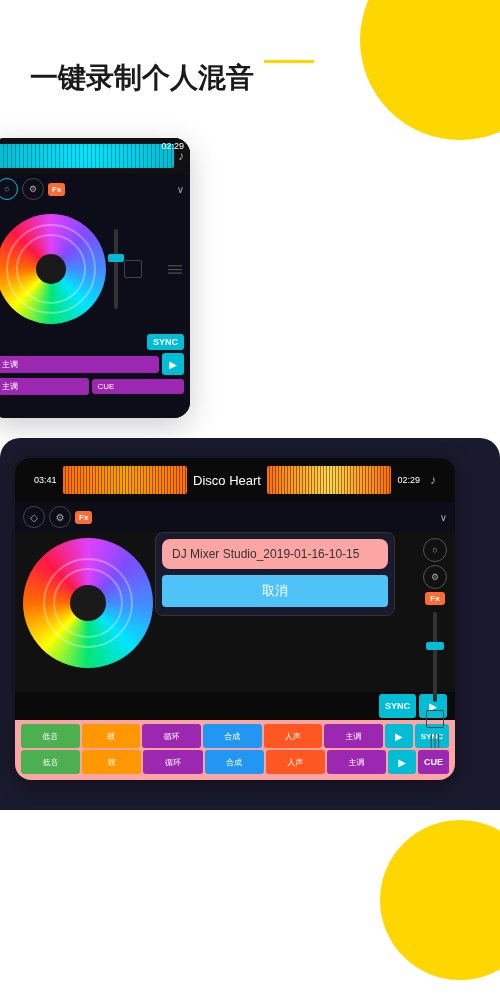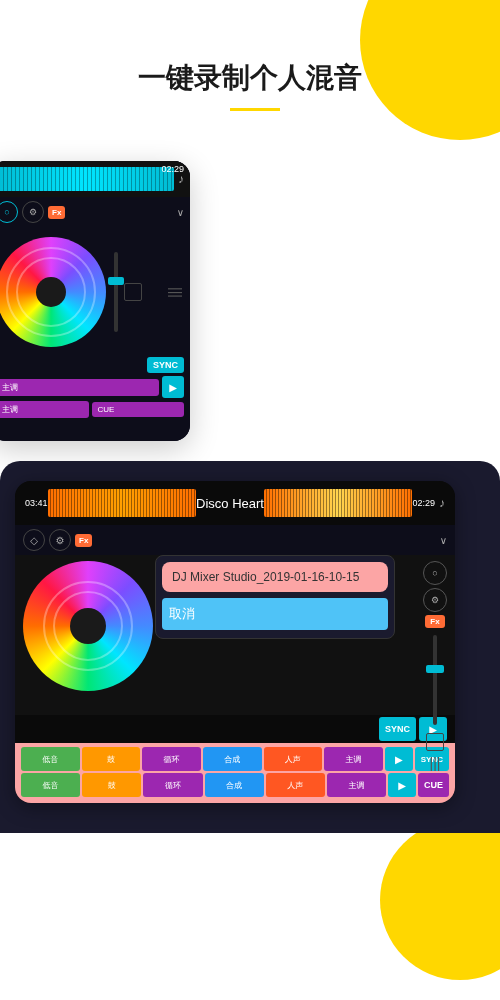--- a/index.html
+++ b/index.html
@@ -33,22 +33,20 @@
       border-radius: 50%;
       z-index: 0;
     }
 
     
     .top-section {
       position: relative;
       z-index: 1;
       padding: 60px 30px 30px 30px;
       display: flex;
-      flex-direction: column;
-      align-items: center;
     }
 
     .headline {
       font-size: 28px;
       font-weight: 600;
       color: #1a1a1a;
       text-align: right;
       line-height: 1.3;
       margin-bottom: 12px;
     }
@@ -302,21 +300,22 @@
       border-radius: 16px;
       overflow: hidden;
       box-shadow: 0 4px 20px rgba(0,0,0,0.4);
       position: relative;
     }
 
     
     .d2-top {
       background: #0a0a0a;
       display: flex;
-      padding: 4px 10px;
+      padding: 4px 19px;
+      gap: 6px;
       align-items: center;
       height: 44px;
     }
     .d2-time {
       color: #fff;
       font-size: 9px;
       white-space: nowrap;
     }
     .d2-wave {
       flex: 1;
@@ -424,21 +423,21 @@
     .dialog-buttons {
       display: flex;
       gap: 6px;
       padding: 0 6px 8px 6px;
     }
     .dialog-cancel {
       flex: 1;
       background: #4fc3f7;
       color: #fff;
       font-size: 13px;
-      text-align: left;
+      text-align: center;
       padding: 7px;
       border-radius: 4px;
     }
     .dialog-confirm {
       flex: 1;
       background: #4fc3f7;
       color: #fff;
       font-size: 13px;
       text-align: center;
       padding: 7px;

